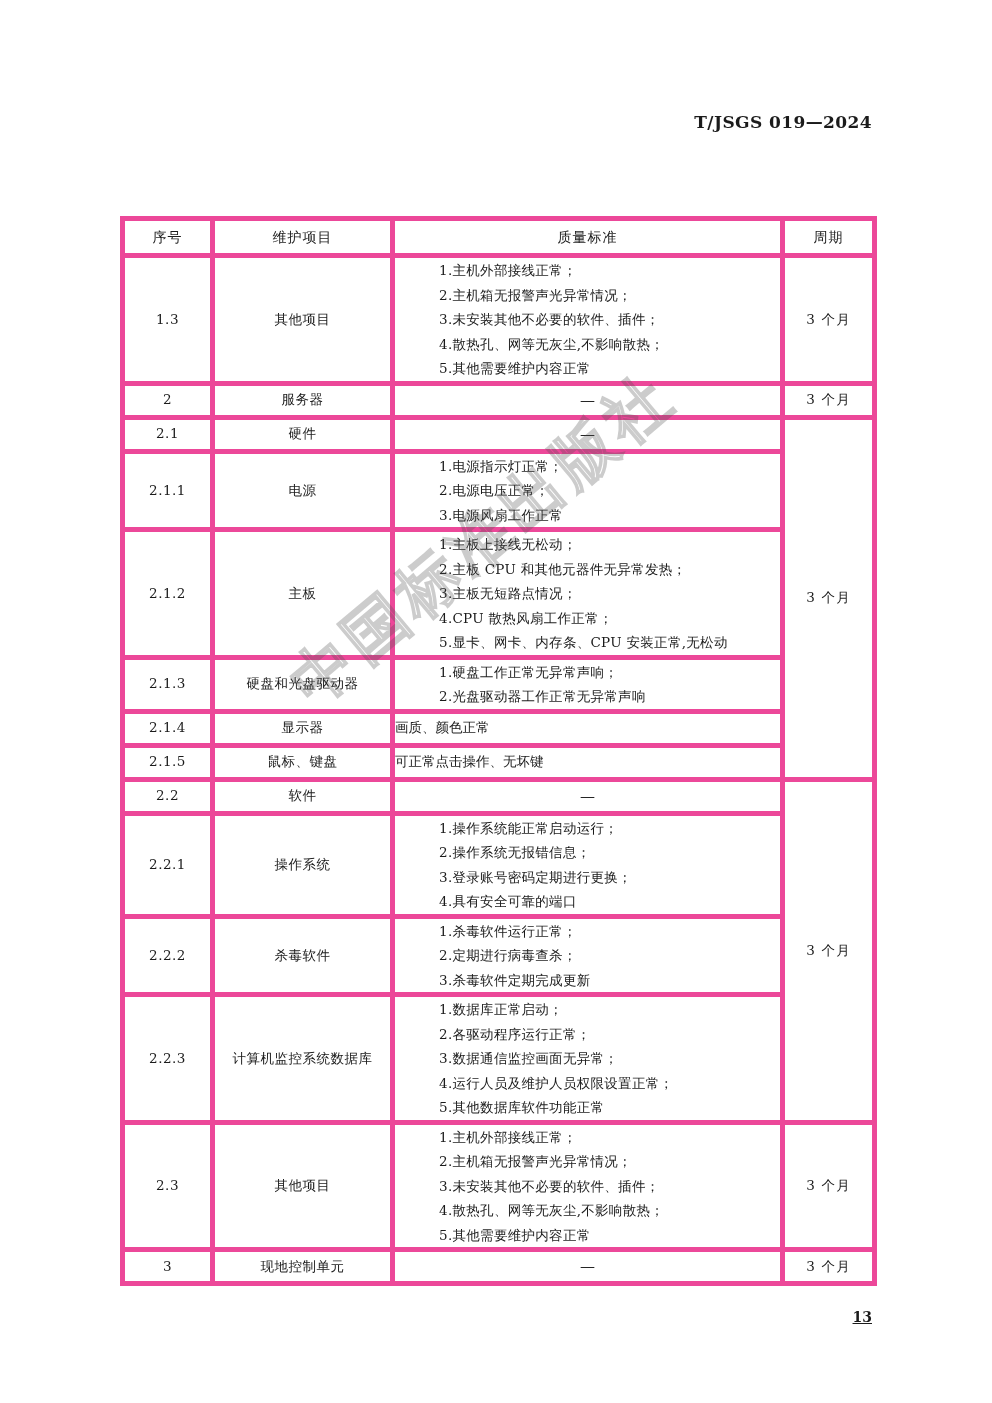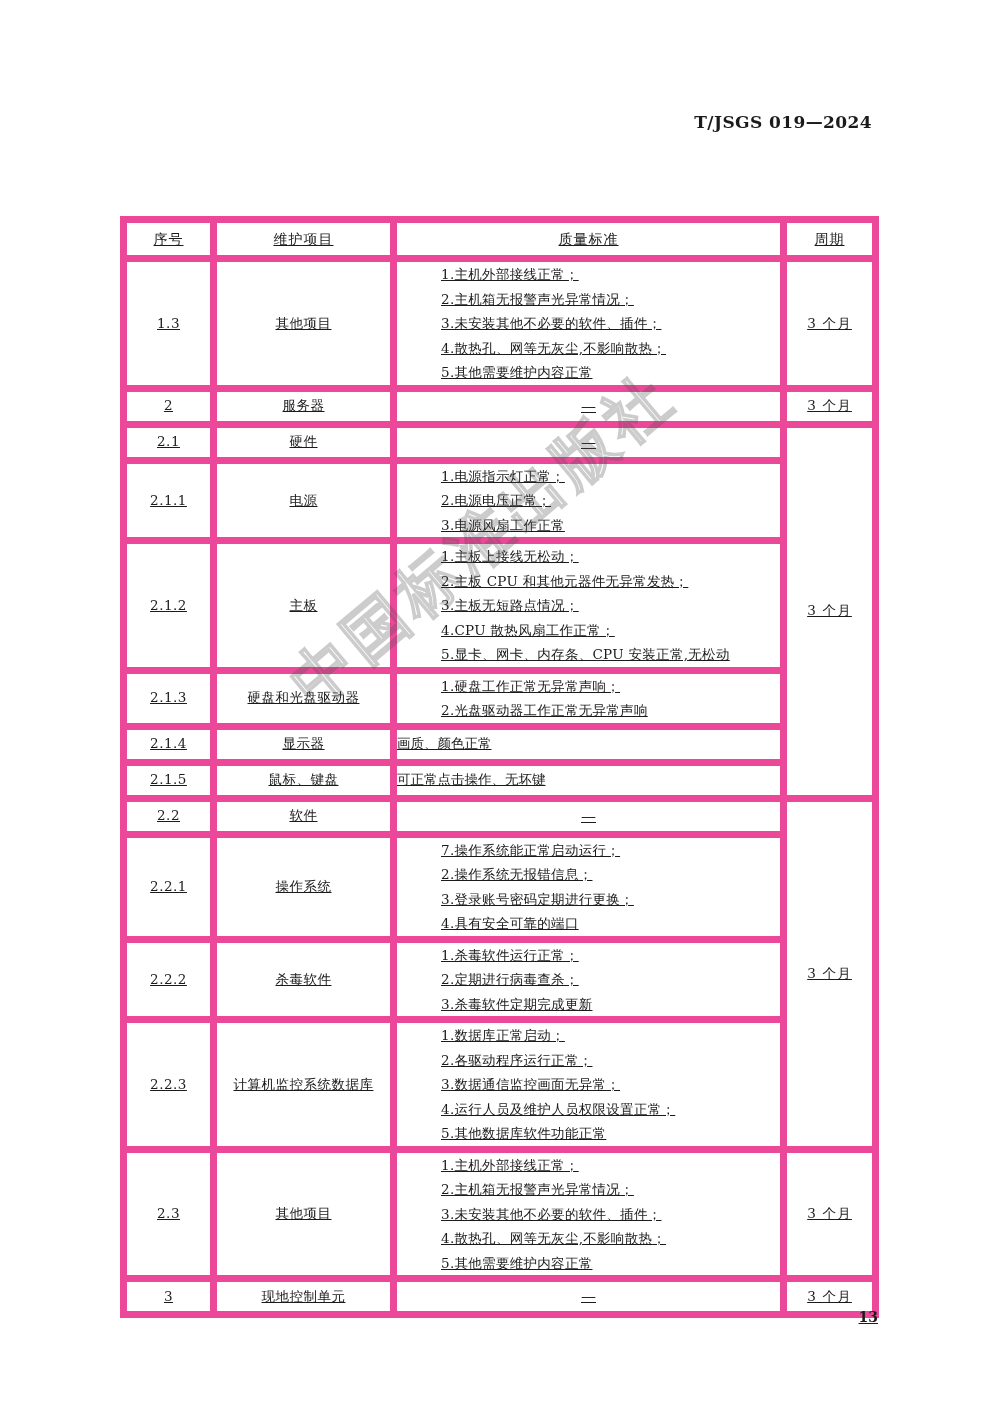--- a/index.html
+++ b/index.html
@@ -60,25 +60,24 @@
     width: 752px;
   }
   table.b1 {
     border-collapse: collapse;
     width: 752px;
     table-layout: fixed;
     font-size: 13.5px;
     line-height: 1.0;
   }
   table.b1 td, table.b1 th {
-    border: 7px solid #ec4899;
+    border: 5px solid #ec4899;
     padding: 0;
     vertical-align: middle;
     font-weight: normal;
-    text-decoration: underline;
   }
   .col-no    { width: 90px; }
   .col-item  { width: 180px; }
   .col-std   { width: 390px; }
   .col-cycle { width: 92px; }
 
   thead td {
     height: 32px;
     text-align: center;
     font-size: 14px;
@@ -141,21 +140,21 @@
     color: transparent;
     -webkit-text-stroke: 1.6px rgba(80, 80, 80, 0.34);
     white-space: nowrap;
     opacity: 0.85;
   }
 
   
   .page-number {
     position: absolute;
     bottom: 78px;
-    right: 114px;
+    right: 120px;
     font-family: "DejaVu Serif", "Liberation Serif", serif;
     font-size: 14px;
     font-weight: bold;
     text-decoration: underline;
   }
 </style>
 </head>
 <body>
 
 <div class="page">
@@ -264,21 +263,21 @@
           <td class="c-item">软件</td>
           <td class="c-std dash">—</td>
           <td class="c-cycle" rowspan="4">3 个月</td>
         </tr>
 
         <tr class="r-multi">
           <td class="c-no">2.2.1</td>
           <td class="c-item">操作系统</td>
           <td class="c-std">
             <ul class="std-list">
-              <li>7.操作系统能正常启动运行；</li>
+              <li>1.操作系统能正常启动运行；</li>
               <li>2.操作系统无报错信息；</li>
               <li>3.登录账号密码定期进行更换；</li>
               <li>4.具有安全可靠的端口</li>
             </ul>
           </td>
         </tr>
 
         <tr class="r-multi">
           <td class="c-no">2.2.2</td>
           <td class="c-item">杀毒软件</td>

